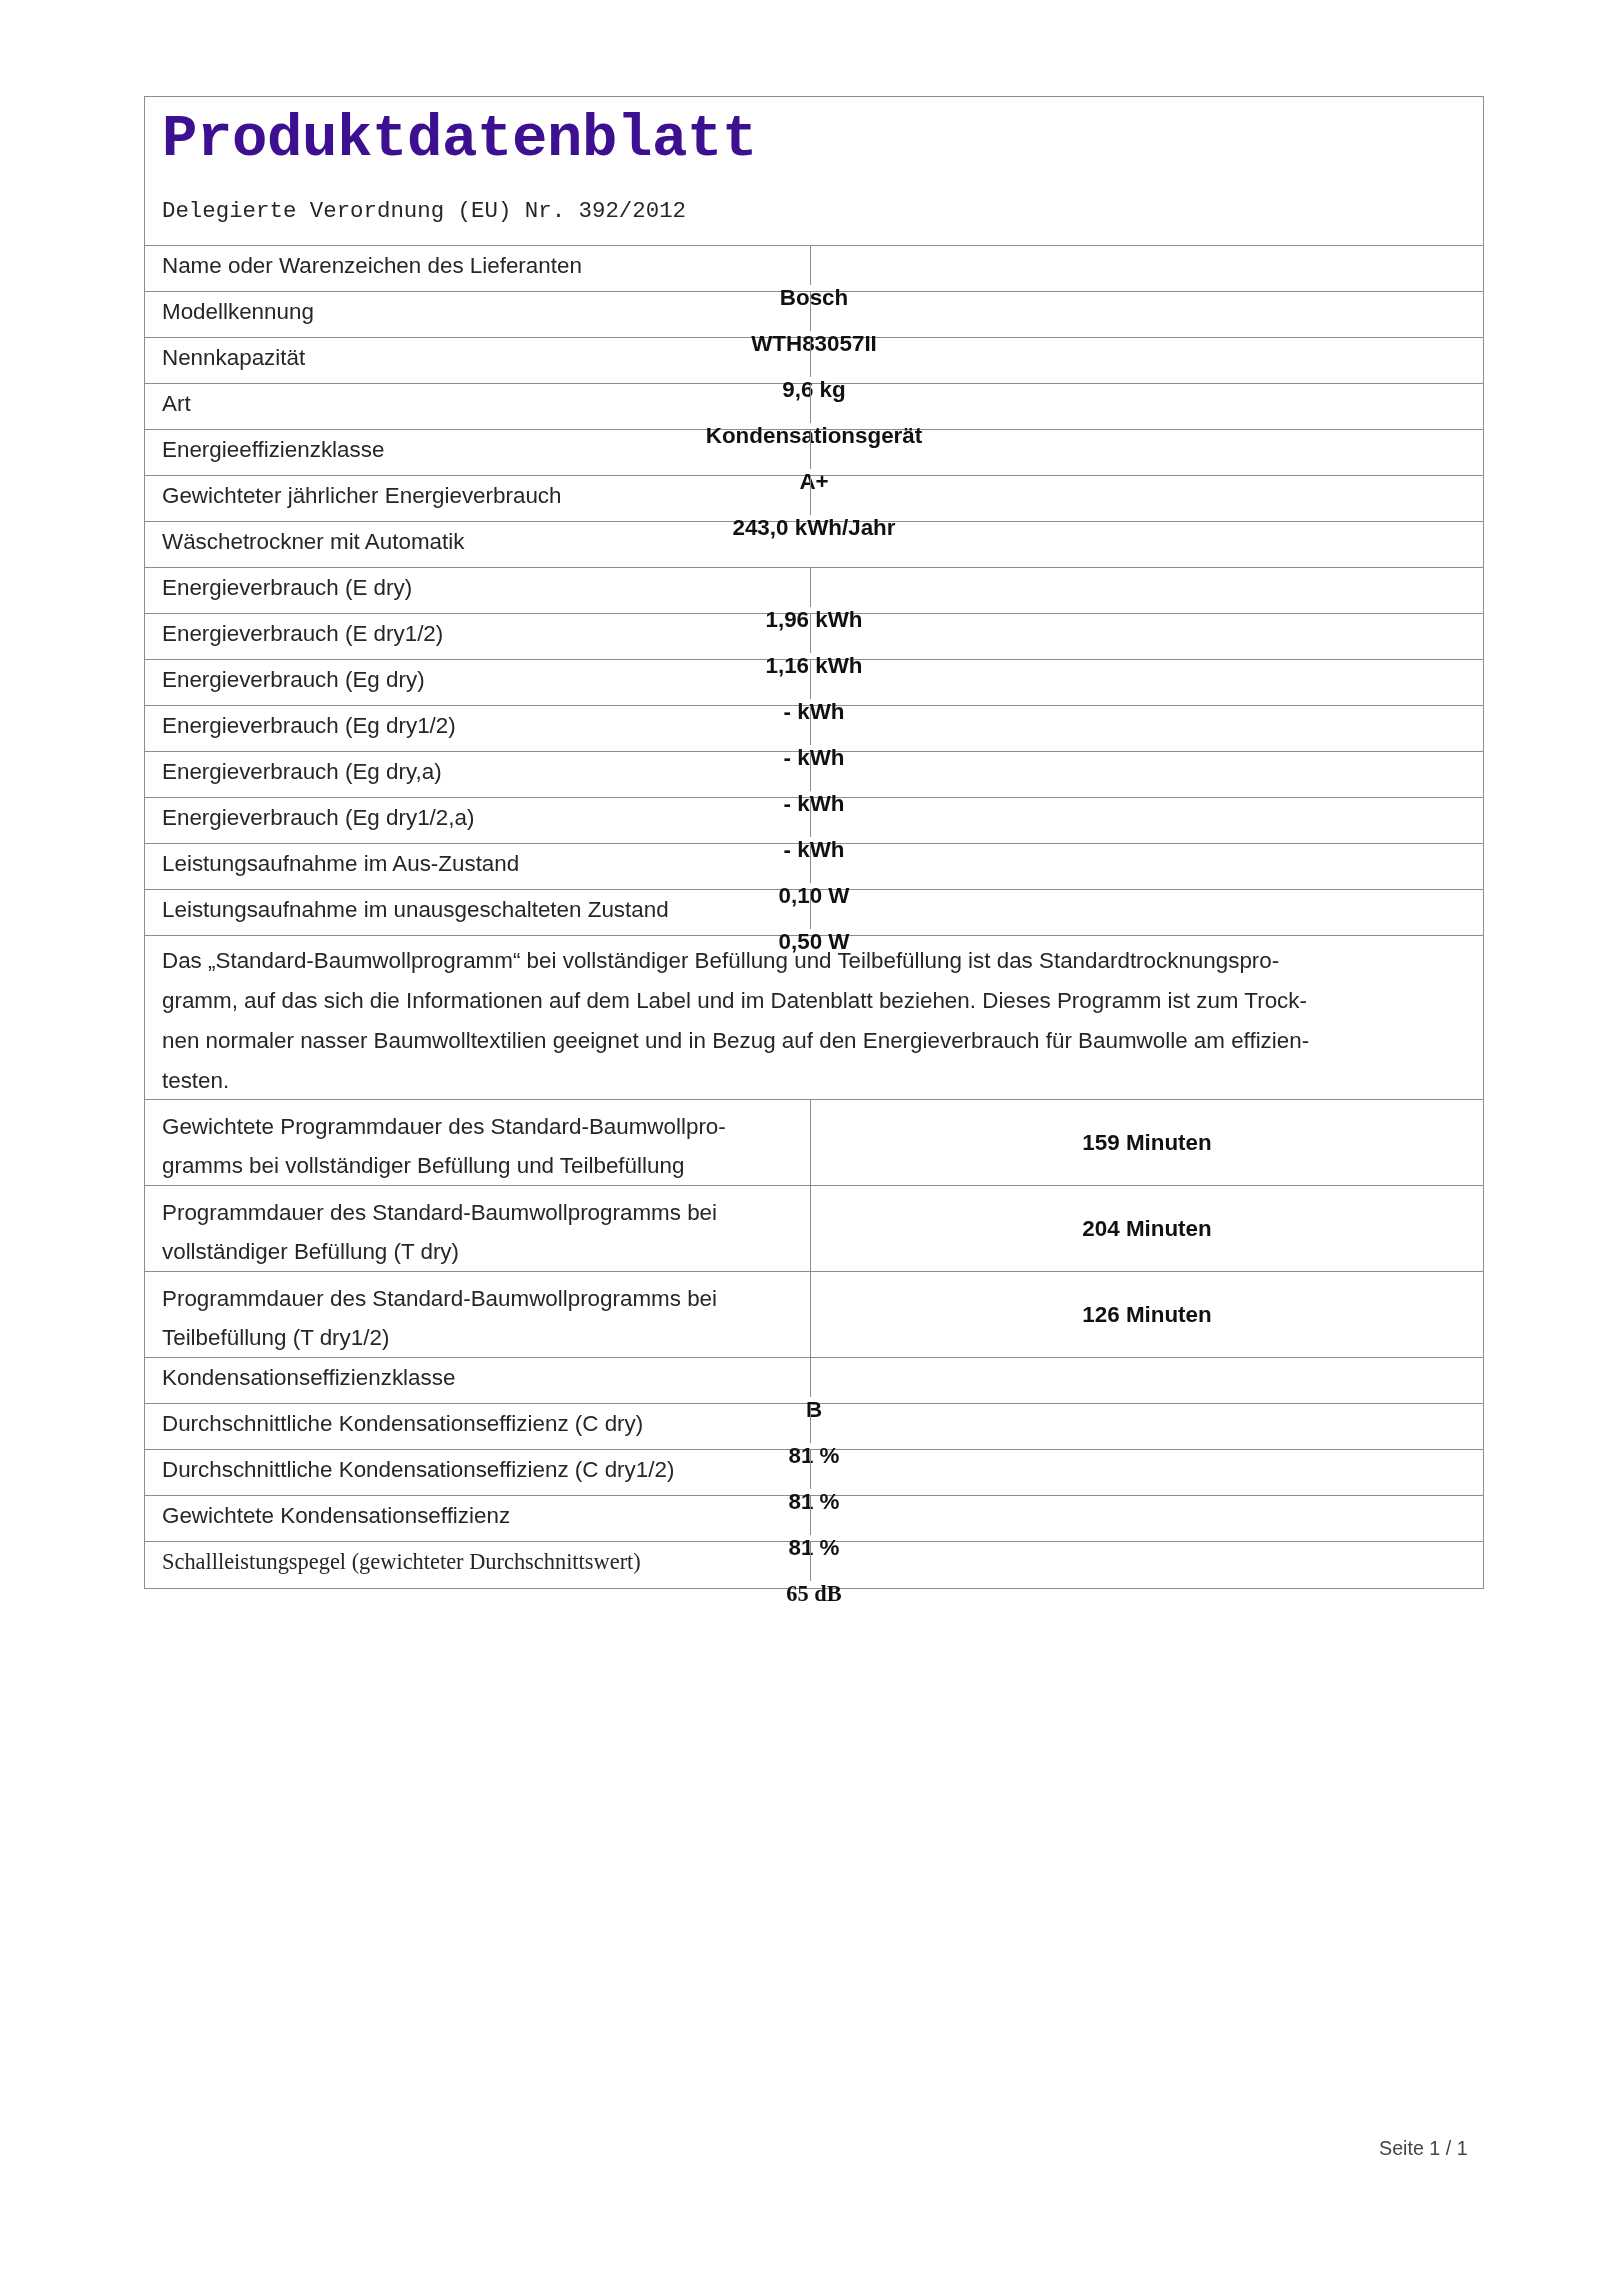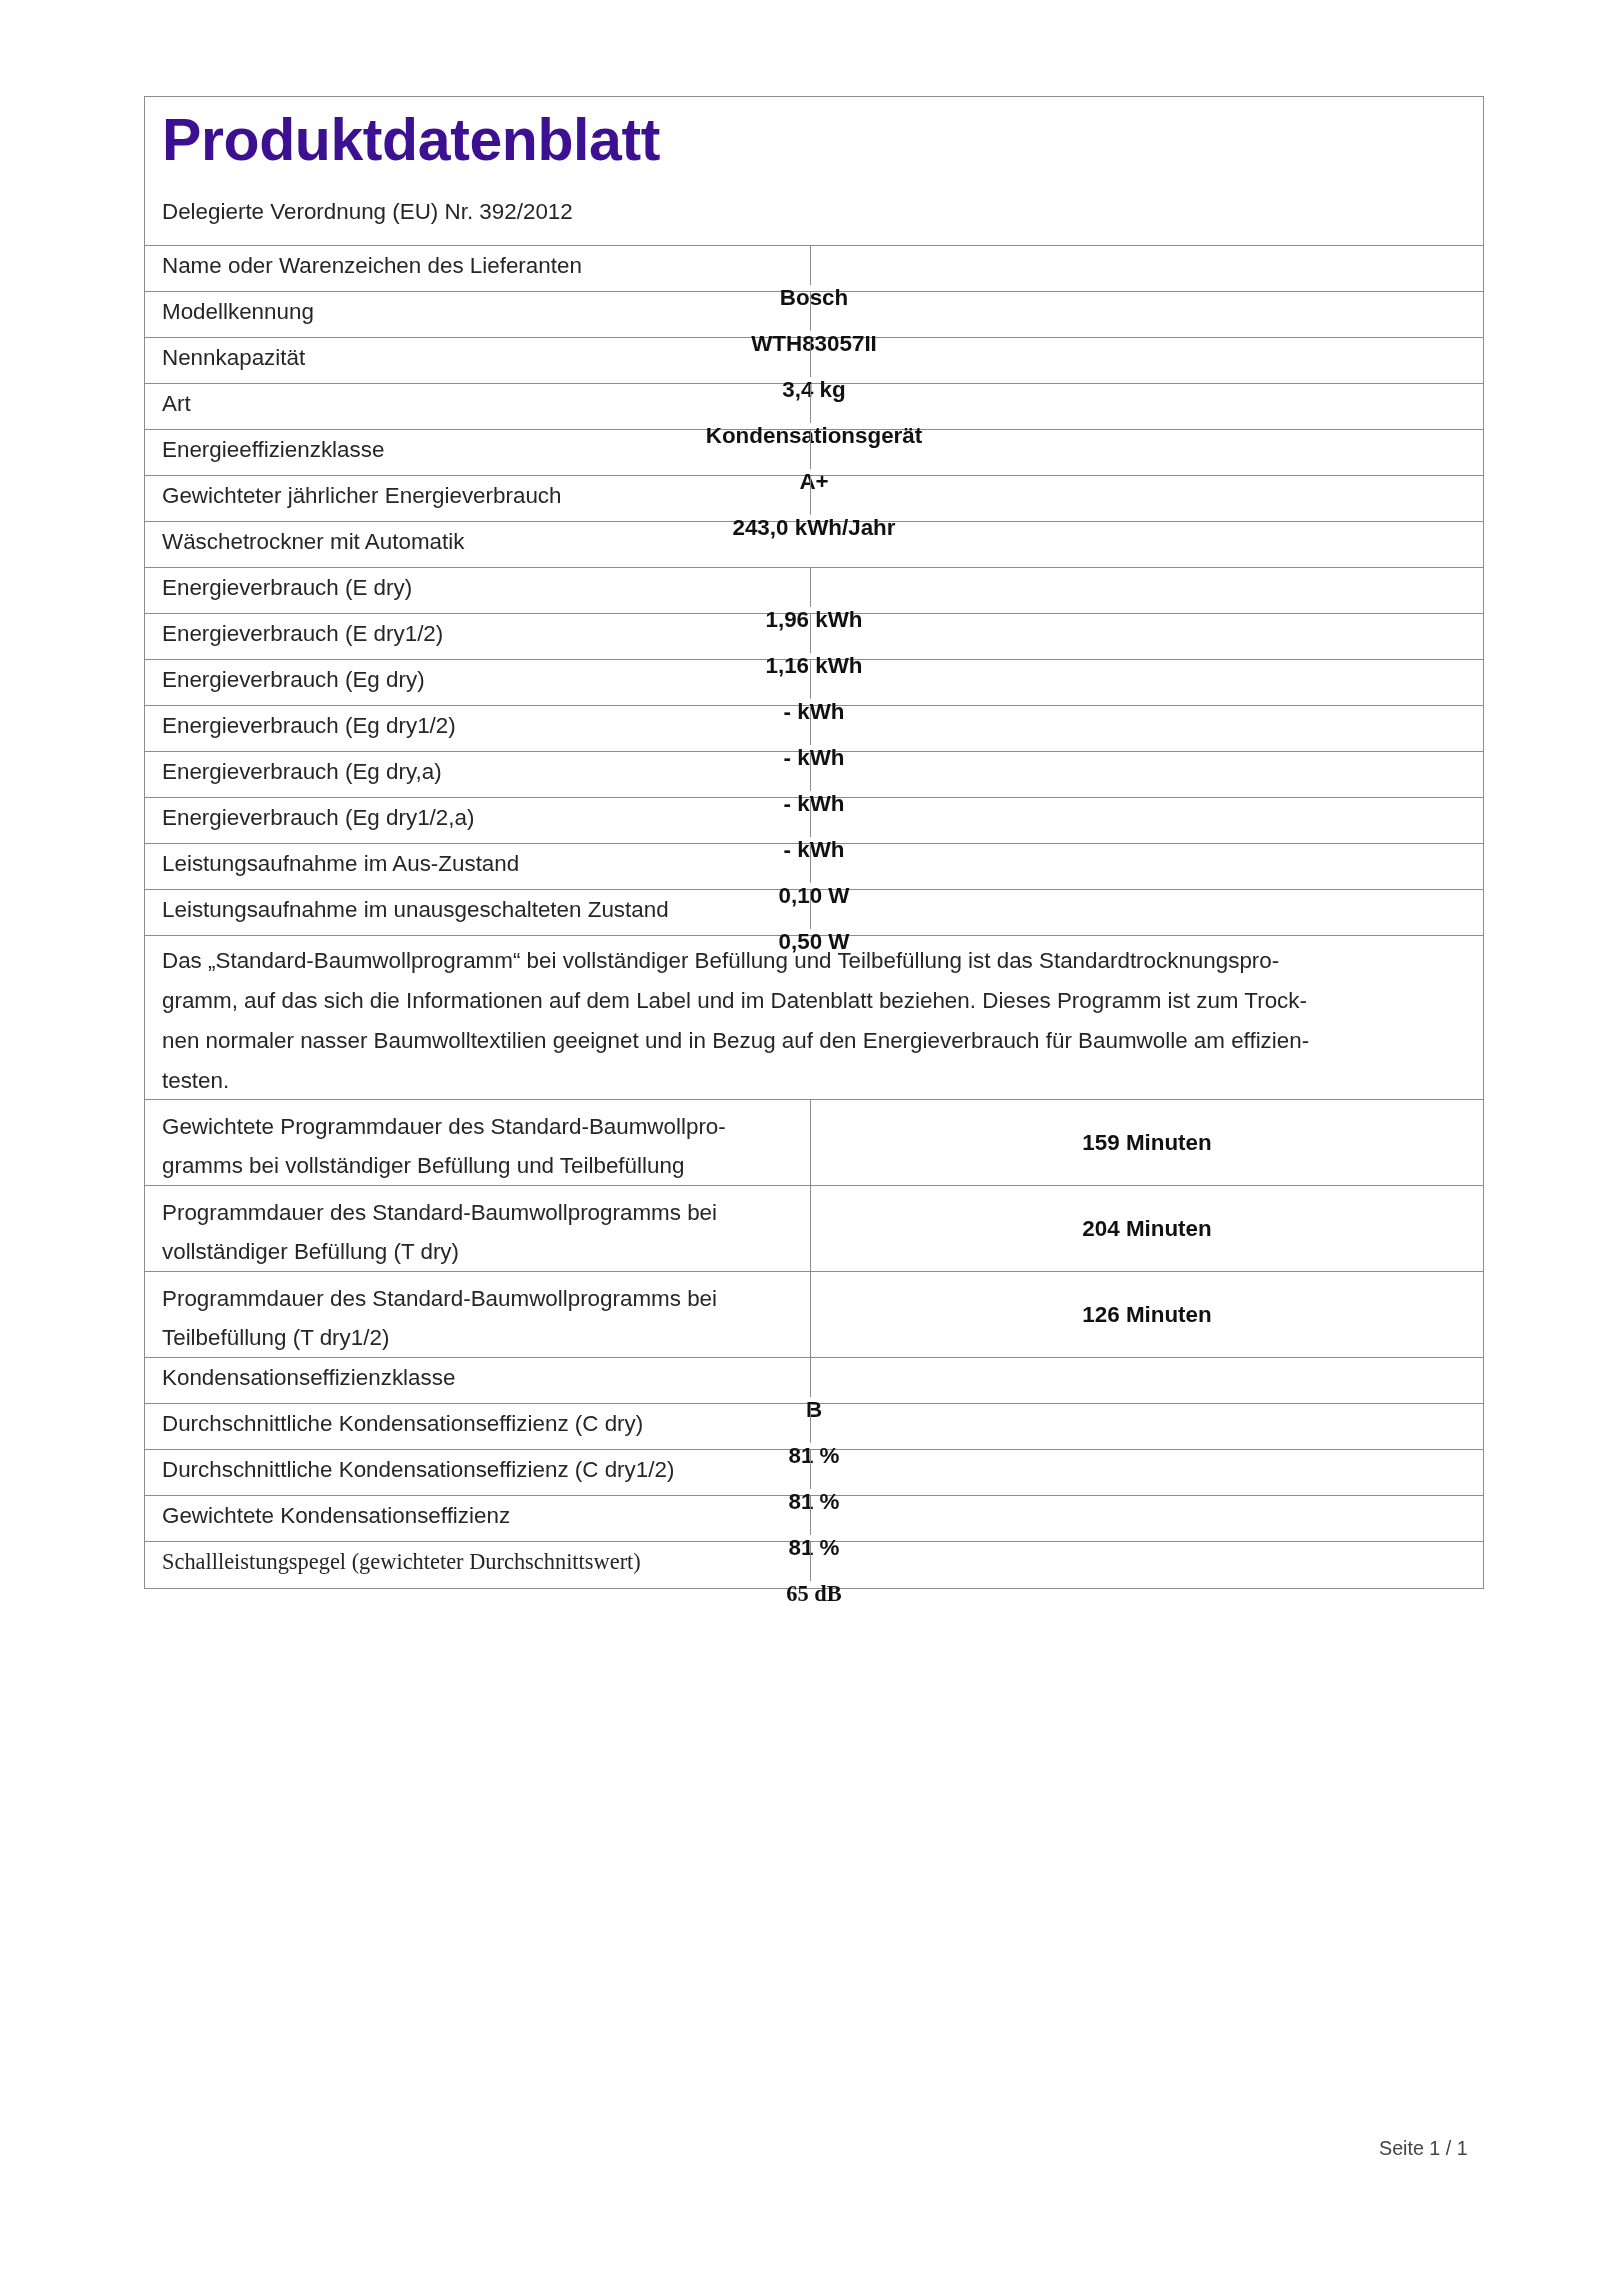--- a/index.html
+++ b/index.html
@@ -1,20 +1,20 @@
 <!DOCTYPE html>
 <html style="font-size:14.3px"><head>
 <meta charset="utf-8">
 <style>
   html, body { margin: 0; padding: 0; background: #ffffff; }
   body { width: 1622px; height: 2293px; position: relative; overflow: hidden;
          font-family: "Liberation Sans", sans-serif; color: #222222; }
   .sheet { position: absolute; left: 144px; top: 96px; width: 1340px;
            border: 1.8px solid #8c8c8c; box-sizing: border-box; }
-  .header { height: 149px; border-bottom: 1.8px solid #8c8c8c; box-sizing: border-box; position: relative; }
+  .header { height: 149px; border-bottom: 1.8px solid #8c8c8c; box-sizing: border-box; position: relative; font-family: Liberation Mono, monospace; }
   .title { position: absolute; left: 17px; top: 7.2px; font-size: 59px; font-weight: bold;
            color: #3c1091; letter-spacing: -0.4px; line-height: 72px; white-space: nowrap; }
   .subtitle { position: absolute; left: 17px; top: 100px; font-size: 22.4px; line-height: 29px;
               color: #262626; white-space: nowrap; }
   .row { display: flex; border-bottom: 1.8px solid #8c8c8c; box-sizing: border-box; }
   .row:last-child { border-bottom: none; font-family: Liberation Serif, serif; }
   .row.h1 { height: 46px; flex-direction: column; }
   .row.h2 { height: 86px; }
   .cell-label { width: 666px; border-right: 1.8px solid #8c8c8c; box-sizing: border-box;
                 padding: 0 0 0 17px; display: flex; align-items: center;
@@ -43,21 +43,21 @@
   <div class="row h1">
     <div class="cell-label">Name oder Warenzeichen des Lieferanten</div>
     <div class="cell-value">Bosch</div>
   </div>
   <div class="row h1">
     <div class="cell-label">Modellkennung</div>
     <div class="cell-value">WTH83057II</div>
   </div>
   <div class="row h1">
     <div class="cell-label">Nennkapazität</div>
-    <div class="cell-value">3,4 kg</div>
+    <div class="cell-value">9,6 kg</div>
   </div>
   <div class="row h1">
     <div class="cell-label">Art</div>
     <div class="cell-value">Kondensationsgerät</div>
   </div>
   <div class="row h1">
     <div class="cell-label">Energieeffizienzklasse</div>
     <div class="cell-value">A+</div>
   </div>
   <div class="row h1">

